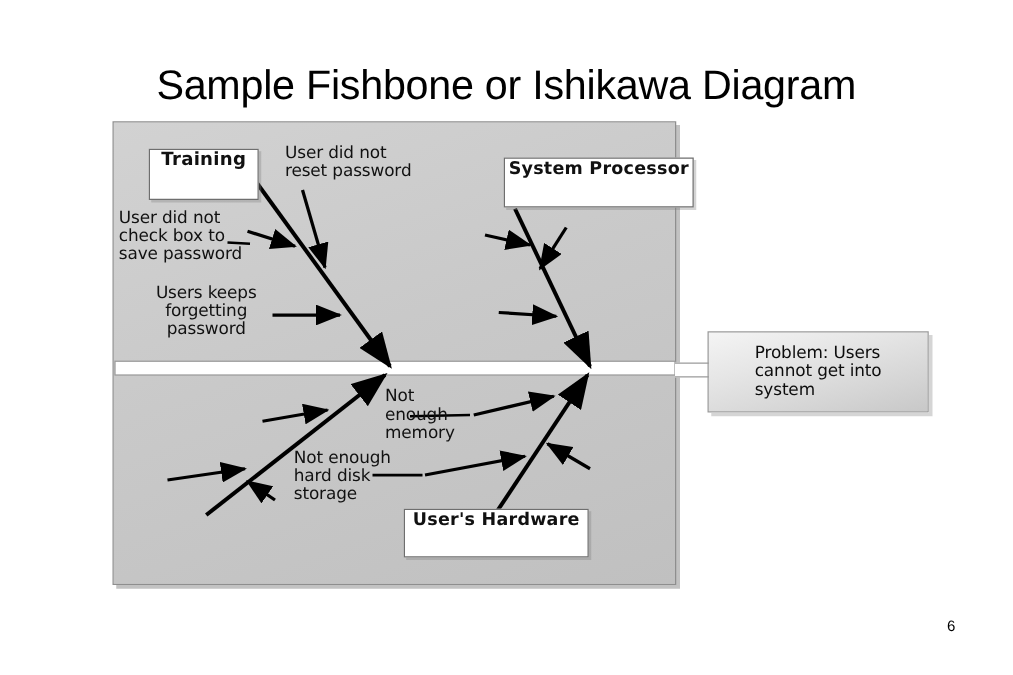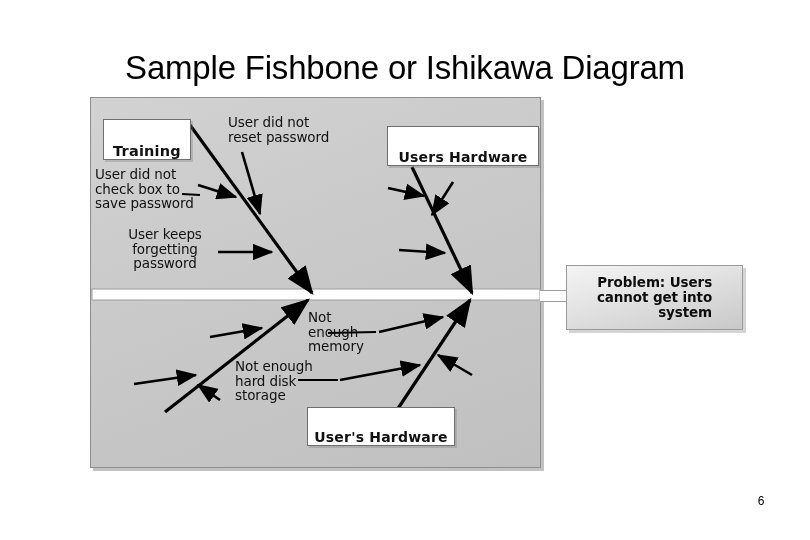--- a/index.html
+++ b/index.html
@@ -70,29 +70,30 @@
     left: 0;
     top: 0;
   }
   
   .cat-box {
     position: absolute;
     background: #ffffff;
     border: 1px solid #6e6e6e;
     box-sizing: border-box;
     display: flex;
-    align-items: flex-end;
+    align-items: flex-start;
     justify-content: center;
     font-family: "DejaVu Sans", sans-serif;
     font-size: 14.5px;
     font-weight: 700;
     color: #111111;
     letter-spacing: 0.2px;
     white-space: nowrap;
     box-shadow: 2px 2px 0 rgba(130,130,130,0.35);
+    margin-left: 16px;
   }
   .cause-text {
     position: absolute;
     font-family: "DejaVu Sans", sans-serif;
     font-size: 13.5px;
     font-weight: 400;
     color: #111111;
     line-height: 1.08;
     letter-spacing: -0.1px;
     white-space: pre-line;
@@ -110,24 +111,24 @@
     border: 1px solid #9a9a9a;
     box-sizing: border-box;
     box-shadow: 3px 3px 0 rgba(150,150,150,0.40);
     display: flex;
     align-items: center;
     justify-content: center;
   }
   #problem-text {
     font-family: "DejaVu Sans", sans-serif;
     font-size: 13.5px;
-    font-weight: 700;
+    font-weight: 400;
     color: #0d0d0d;
     line-height: 1.12;
-    text-align: right;
+    text-align: left;
     white-space: pre-line;
     letter-spacing: -0.1px;
   }
   
   #spine-connector {
     position: absolute;
     left: 540px;
     top: 290px;
     width: 28px;
     height: 12px;
@@ -227,36 +228,36 @@
       <g>
         <path d="M 92 97 L 110 98" stroke="#000000" stroke-width="2.2" fill="none"></path>
       </g>
     </svg>
 
     <div class="cat-box" style="left:13px; top:22px; width:88px; height:41px;">
       <span>Training</span>
     </div>
 
     <div class="cat-box" style="left:297px; top:29px; width:152px; height:40px; font-size:14px;">
-      <span>Users Hardware</span>
+      <span>System Processor</span>
     </div>
 
 
     <div class="cat-box" style="left:217px; top:310px; width:148px; height:39px; font-size:14px;">
       <span>User's Hardware</span>
     </div>
 
     <div class="cause-text left" style="left:138px; top:18px;">User did not
 reset password</div>
 
     <div class="cause-text left" style="left:5px; top:70px;">User did not
 check box to
 save password</div>
 
-    <div class="cause-text center" style="left:20px; top:130px; width:110px;">User keeps
+    <div class="cause-text center" style="left:20px; top:130px; width:110px;">Users keeps
 forgetting
 password</div>
 
     <div class="cause-text left" style="left:218px; top:213px;">Not
 enough
 memory</div>
 
     <div class="cause-text left" style="left:145px; top:262px;">Not enough
 hard disk
 storage</div>

